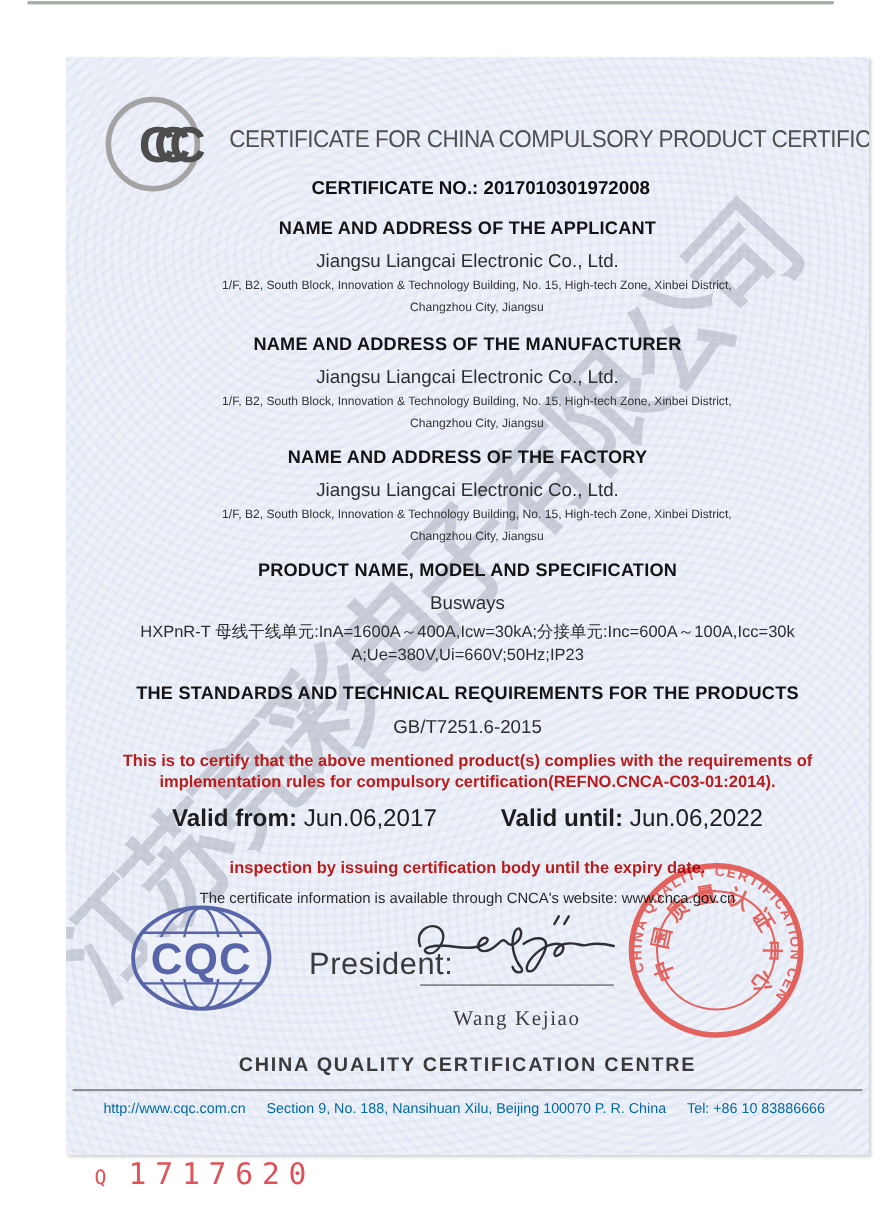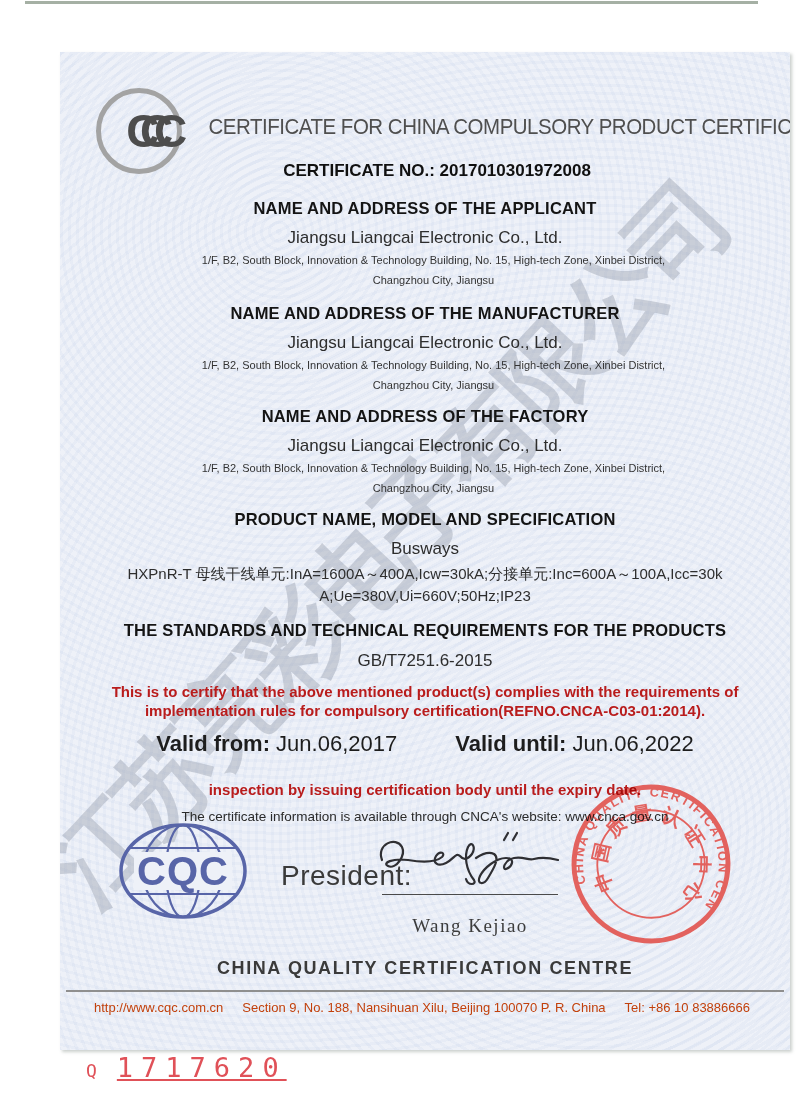--- a/index.html
+++ b/index.html
@@ -52,24 +52,24 @@
   
   .sig{left:316px;top:778px;width:188px;text-align:center;}
   .sig .underline{border-top:1.5px solid #4a4a4a;margin:2px 6px 0 6px;}
   .sig .name{margin-top:20px;font-family:"Liberation Serif", serif;font-size:19px;letter-spacing:1.5px;color:#3c3c3c;}
   .president{left:221px;top:808px;font-size:28px;color:#3a3a3a;letter-spacing:.5px;}
   .stamp{left:508px;top:729px;z-index:2;opacity:.92;mix-blend-mode:multiply;}
   
   .f-org{top:906px;font-weight:bold;font-size:18px;letter-spacing:1.6px;color:#3a3a3a;}
   .f-rule{top:938px;left:6px;width:718px;height:2px;background:#8f8f8f;}
   .f-row{top:948px;left:0;right:0;display:flex;justify-content:space-between;
-         padding:0 40px 0 34px;font-size:13px;color:#c2410c;}
+         padding:0 40px 0 34px;font-size:13px;color:#0369a1;}
   .serial{position:absolute;left:86px;top:1052px;color:#e05158;font-family:"DejaVu Sans Mono", monospace;white-space:nowrap;}
   .serial .q{font-size:18px;margin-right:20px;}
-  .serial .num{font-size:27px;letter-spacing:8px;text-decoration:underline;}
+  .serial .num{font-size:27px;letter-spacing:8px;}
 </style>
 </head>
 <body>
 
 <div class="scan-top-line"></div>
 
 <div class="page">
 
   <div class="watermark">江苏亮彩电子有限公司</div>
 

